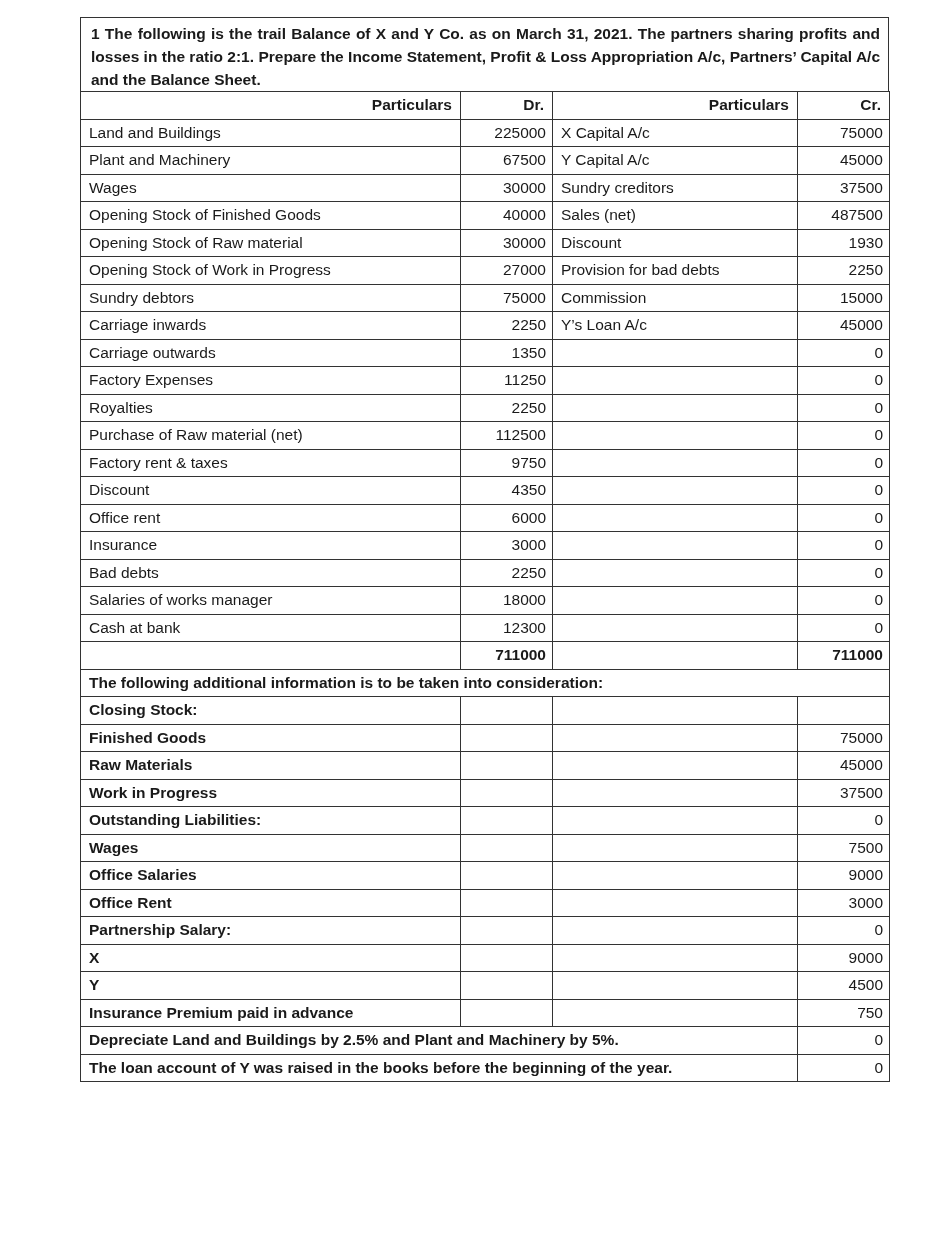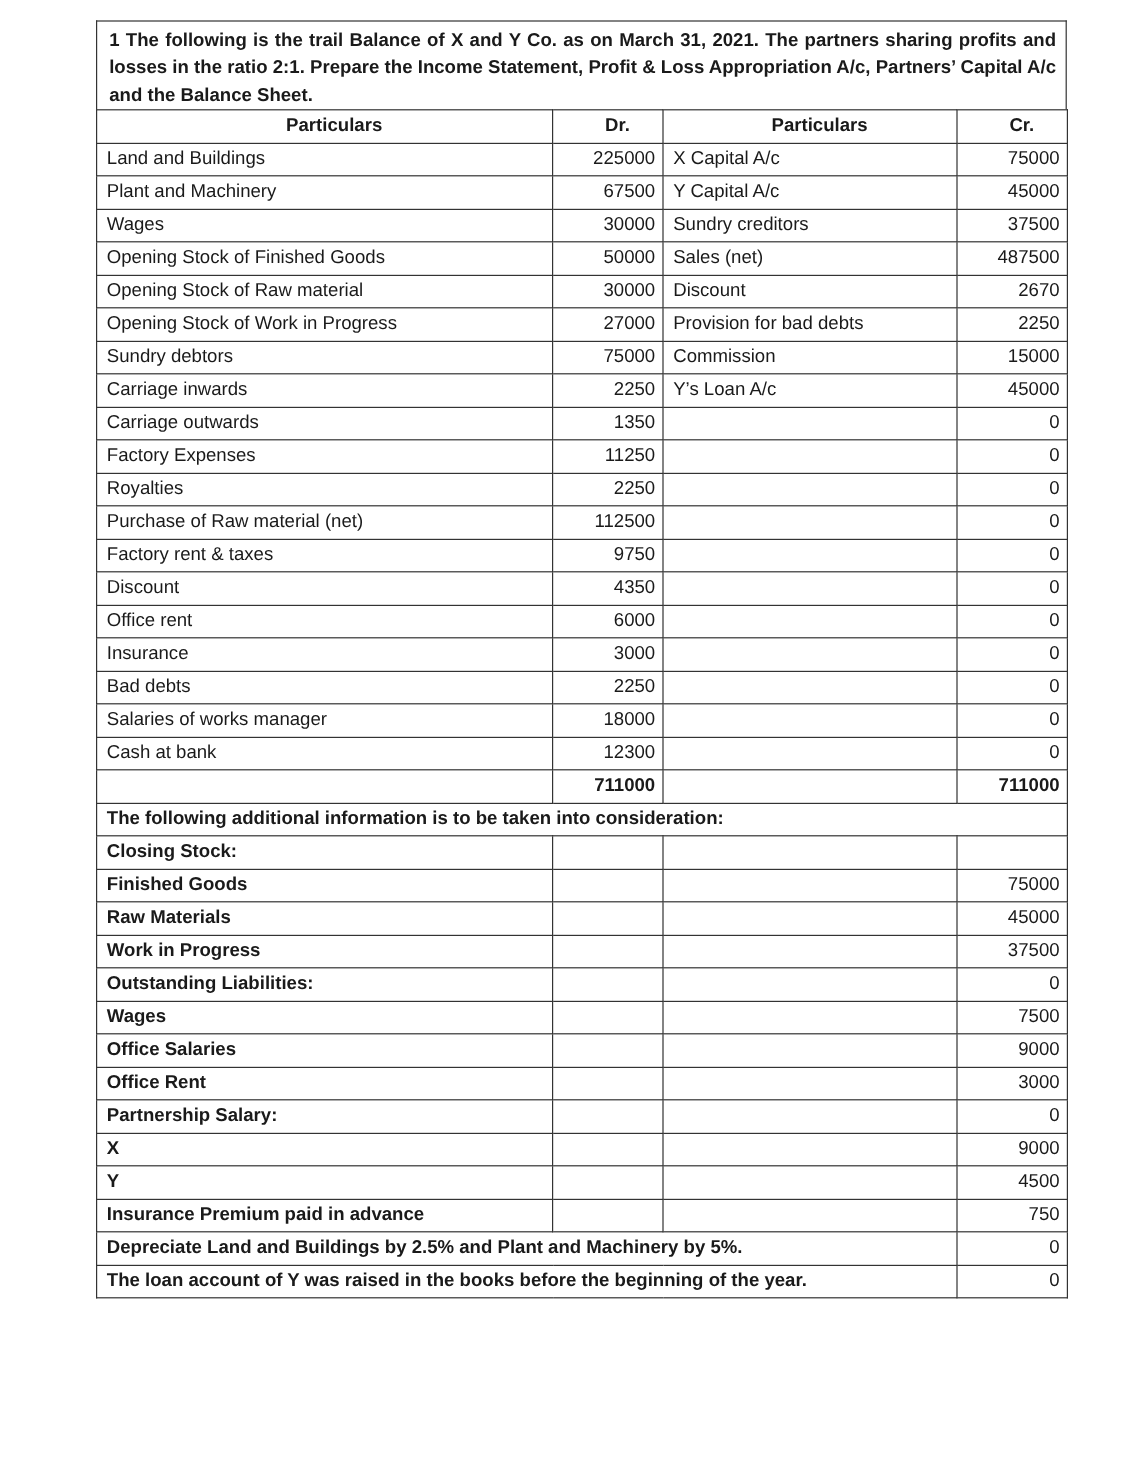--- a/index.html
+++ b/index.html
@@ -6,21 +6,21 @@
   body { width: 949px; height: 1234px; position: relative; font-family: "Liberation Sans", sans-serif; color: #1a1a1a; }
   .sheet { position: absolute; left: 80px; top: 17px; width: 809px; }
   .question {
     border: 1.5px solid #333; border-bottom: none;
     padding: 4px 8px 6px 10px; font-weight: bold; font-size: 15.5px; line-height: 23px;
     text-align: justify; text-align-last: left;
     height: 74px; box-sizing: border-box;
   }
   table { border-collapse: collapse; width: 809px; table-layout: fixed; font-size: 15.5px; }
   td, th { border: 1.3px solid #333; height: 27.5px; padding: 0 8px; box-sizing: border-box; white-space: nowrap; overflow: hidden; }
-  th { font-weight: bold; text-align: center; padding-left: 24px; }
+  th { font-weight: bold; text-align: right; padding-left: 24px; }
   td.num { text-align: right; padding-right: 6px; }
   td.bold { font-weight: bold; }
   td.center { text-align: left; font-weight: bold; }
   tr.info td.center { border-right: 1.3px solid #333; }
   tr.section-head td { border-left: 1.5px solid #333; border-right: 1.5px solid #333; }
   .c1 { width: 380px; }
   .c2 { width: 92px; }
   .c3 { width: 245px; }
   .c4 { width: 92px; }
   table { border-left: 1.5px solid #333; border-right: 1.5px solid #333; border-bottom: 1.5px solid #333; }
@@ -59,29 +59,29 @@
           <td class="num">45000</td>
         </tr>
         <tr>
           <td>Wages</td>
           <td class="num">30000</td>
           <td>Sundry creditors</td>
           <td class="num">37500</td>
         </tr>
         <tr>
           <td>Opening Stock of Finished Goods</td>
-          <td class="num">50000</td>
+          <td class="num">40000</td>
           <td>Sales (net)</td>
           <td class="num">487500</td>
         </tr>
         <tr>
           <td>Opening Stock of Raw material</td>
           <td class="num">30000</td>
           <td>Discount</td>
-          <td class="num">2670</td>
+          <td class="num">1930</td>
         </tr>
         <tr>
           <td>Opening Stock of Work in Progress</td>
           <td class="num">27000</td>
           <td>Provision for bad debts</td>
           <td class="num">2250</td>
         </tr>
         <tr>
           <td>Sundry debtors</td>
           <td class="num">75000</td>

